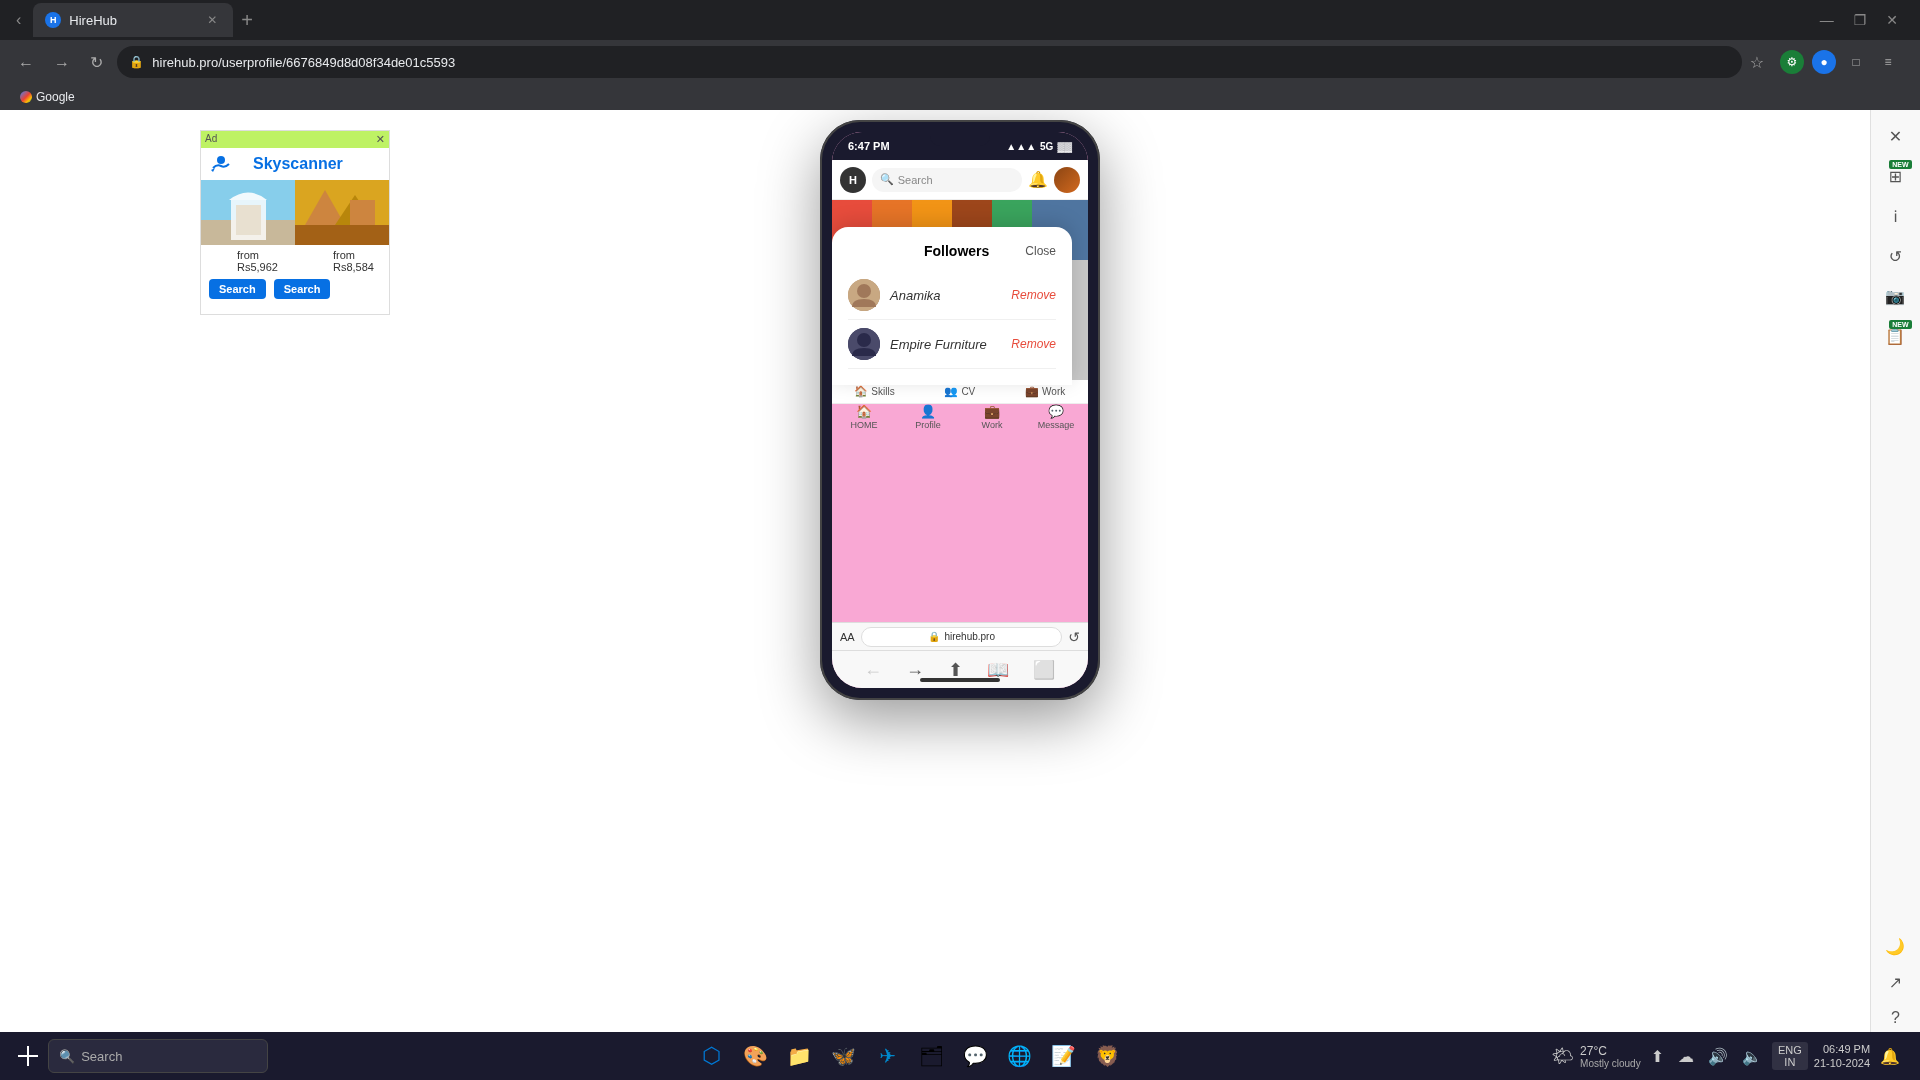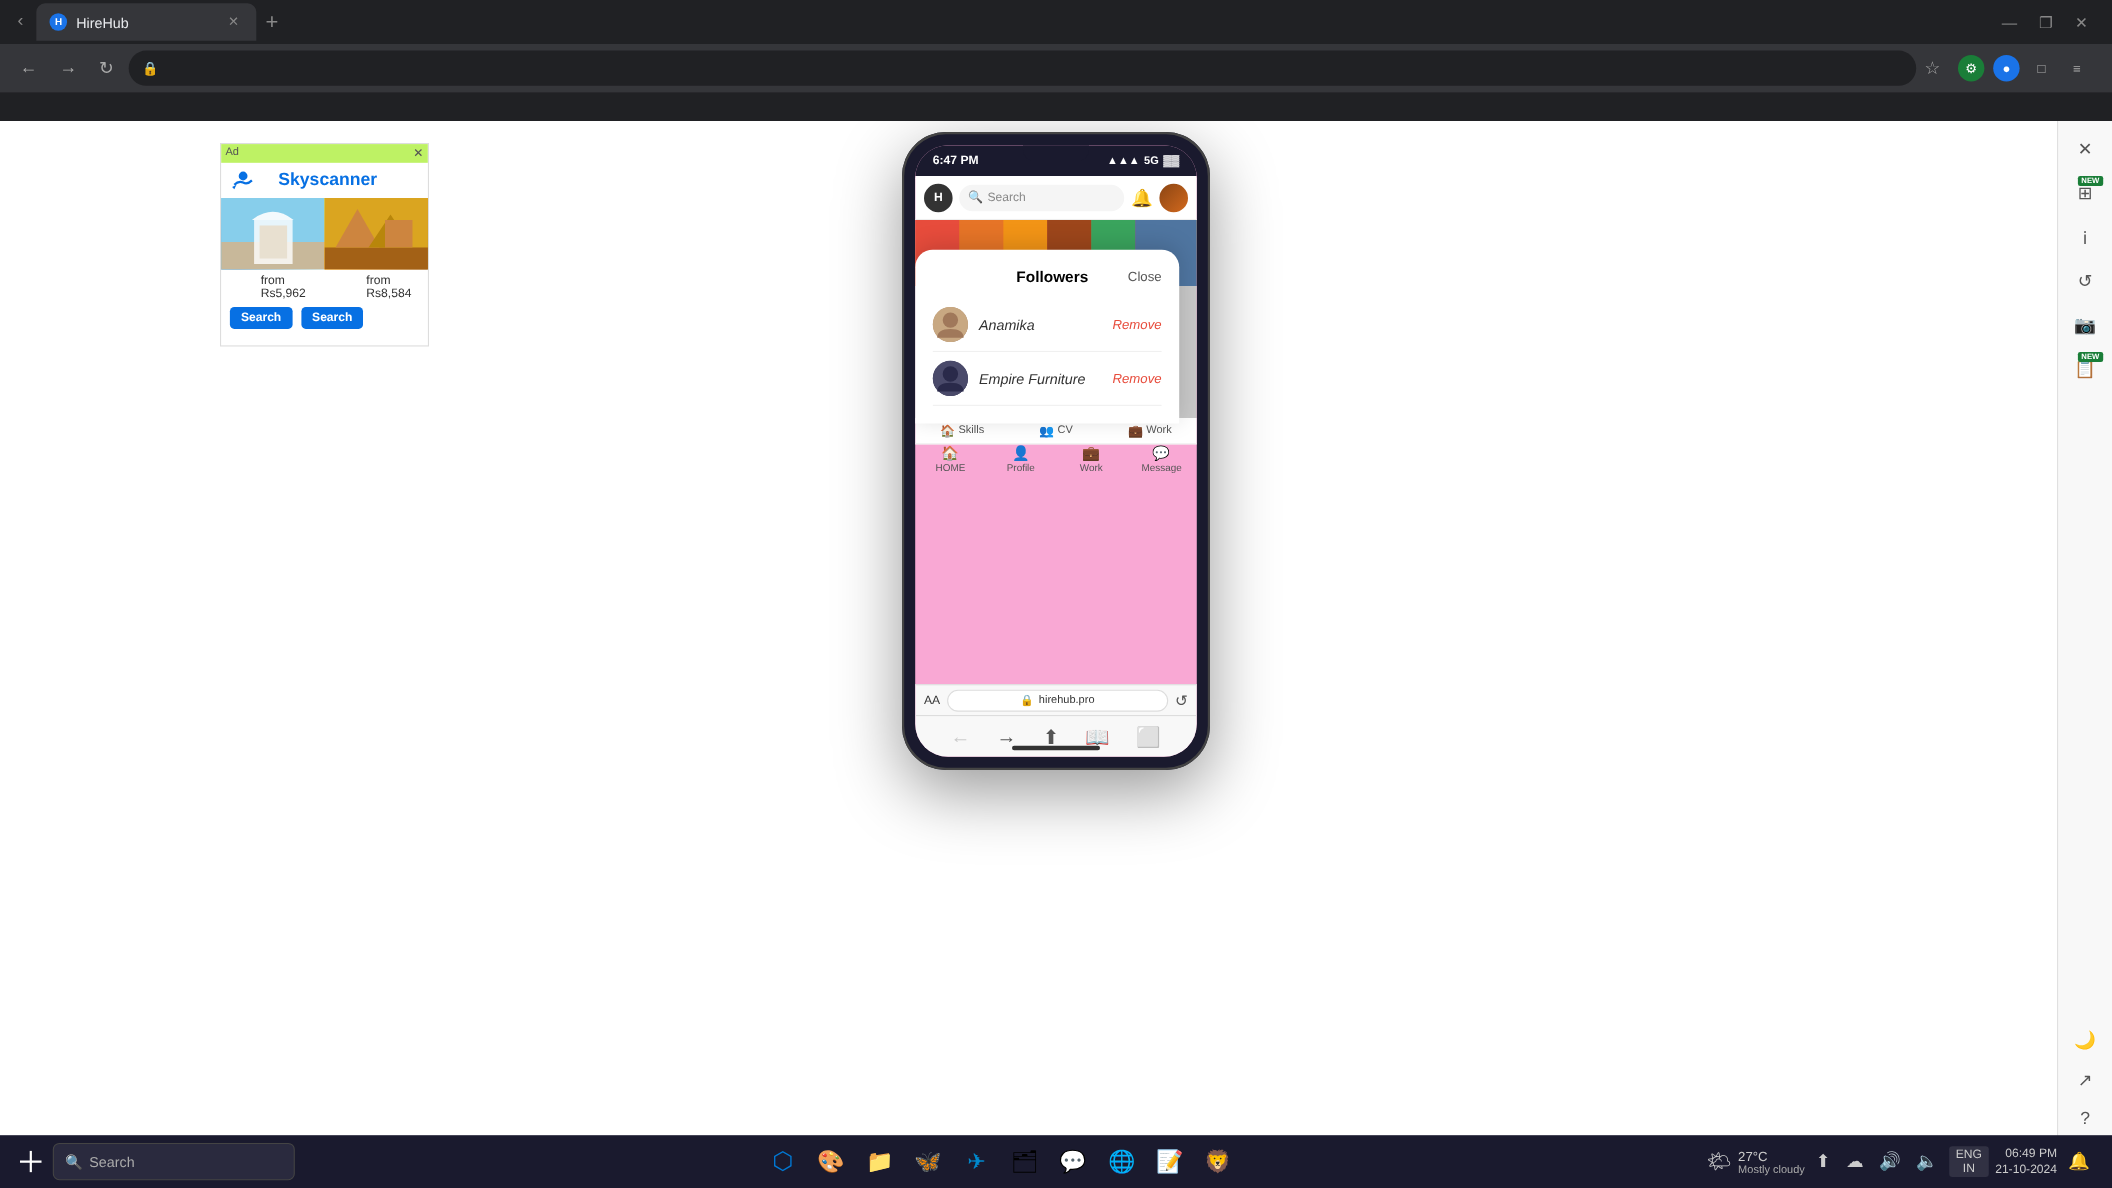--- a/index.html
+++ b/index.html
@@ -756,32 +756,39 @@
     </div>
   </div>
 
   <div class="address-bar-row">
     <span class="nav-btn">←</span>
     <span class="nav-btn">→</span>
     <span class="nav-btn">↻</span>
 
     <div class="address-bar">
       <span class="lock-icon">🔒</span>
+      <span class="address-text">hirehub.pro/userprofile/6676849d8d08f34de01c5593</span>
     </div>
 
     <span class="star-icon">☆</span>
 
     <div class="browser-ext-icons">
       <div class="ext-icon ext-green">⚙</div>
       <div class="ext-icon ext-blue">●</div>
       <div class="ext-icon ext-gray">□</div>
       <div class="ext-icon ext-gray">≡</div>
     </div>
   </div>
 
+  <div class="bookmarks-bar">
+    <div class="bookmark-item">
+      <div class="google-favicon"></div>
+      <span>Google</span>
+    </div>
+  </div>
 </div>
 
 <div class="main-content">
 
   <div class="ad-banner">
     <div class="ad-top-bar">
       <span class="ad-label">Ad</span>
       <span class="ad-close">✕</span>
     </div>
     <div class="skyscanner-logo">

